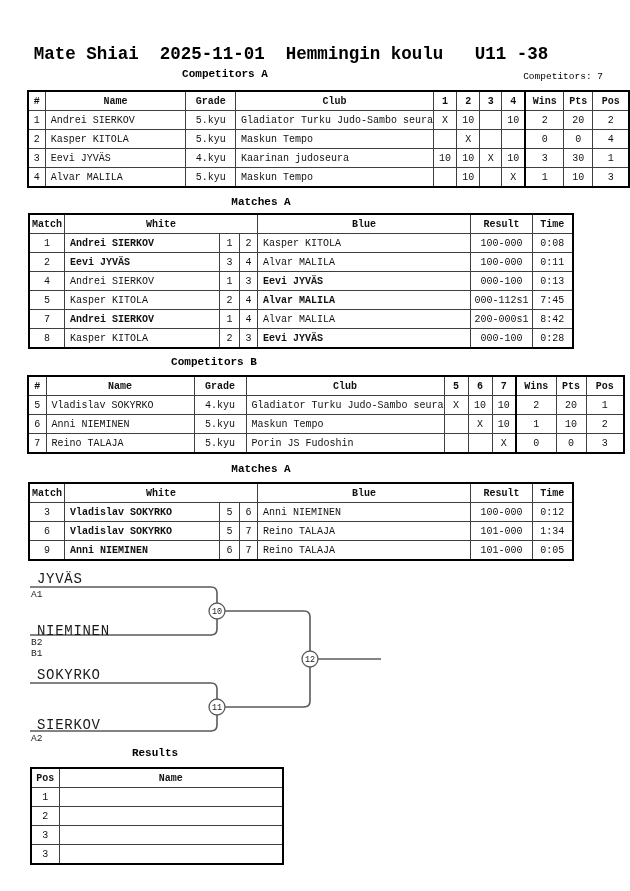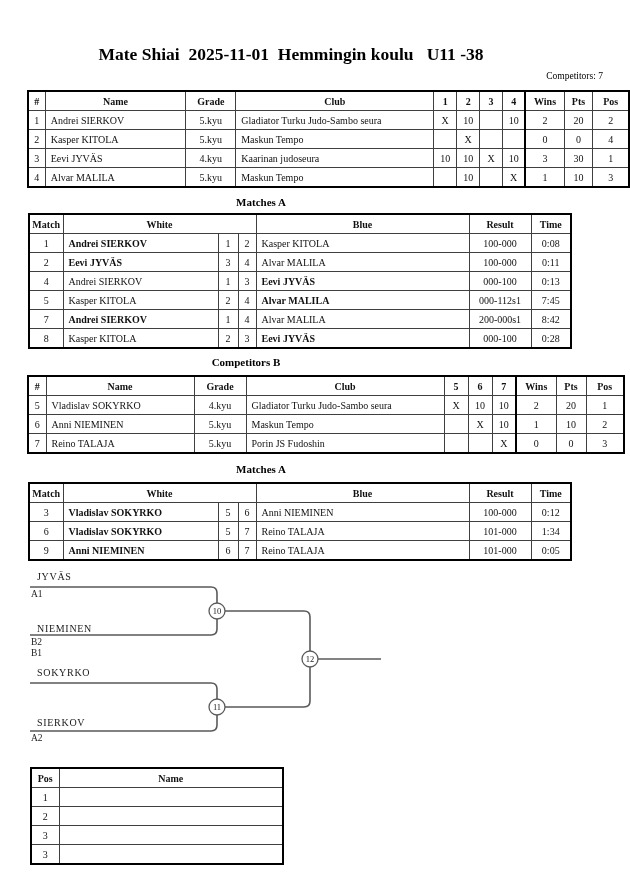--- a/index.html
+++ b/index.html
@@ -1,52 +1,53 @@
 <!DOCTYPE html>
 <html><head>
 <meta charset="utf-8">
 <style>
   html,body{margin:0;padding:0;background:#fff;}
   .page{position:relative;width:630px;height:891px;background:#fff;
-        font-family:Liberation Serif, serif;color:#000;overflow:hidden;}
+        font-family:Liberation Mono, monospace;color:#000;overflow:hidden;}
   .abs{position:absolute;}
   .title{top:44px;left:0;width:582px;text-align:center;font-size:17.5px;font-weight:bold;white-space:pre;}
   .subA{top:68px;left:25px;width:400px;text-align:center;font-size:11px;font-weight:bold;}
   .count{top:71px;left:450px;width:153px;text-align:right;font-size:9.5px;}
   .subMA{top:196px;left:0;width:522px;text-align:center;font-size:11px;font-weight:bold;}
-  .subB{top:356px;left:0;width:428px;text-align:center;font-size:11px;font-weight:bold;padding-left:32px;}
+  .subB{top:356px;left:0;width:428px;text-align:center;font-size:11px;font-weight:bold;}
   .subMB{top:463px;left:0;width:522px;text-align:center;font-size:11px;font-weight:bold;}
   .subR{top:747px;left:0;width:310px;text-align:center;font-size:11px;font-weight:bold;}
 
   table{border-collapse:collapse;table-layout:fixed;font-size:10px;color:#111;
         border:2px solid #000;}
   th,td{border:1px solid #3f3f3f;height:18px;padding:0 2px;overflow:visible;
         white-space:nowrap;vertical-align:middle;}
   th{font-size:10px;font-weight:bold;text-align:center;}
   td.c{text-align:center;}
   td.l{text-align:left;padding-left:5px;}
   .thickL{border-left:2px solid #000;}
   .clubov{white-space:nowrap;overflow:visible;width:190px;position:relative;z-index:2;}
 
   .tblCompA{top:90px;left:27px;}
   .tblMatchA{top:213px;left:28px;}
   .tblCompB{top:375px;left:27px;}
   .tblMatchB{top:482px;left:28px;}
   .tblResults{top:767px;left:30px;}
 
-  .bname{font-size:10px;letter-spacing:0.7px;color:#1a1a1a;}
+  .bname{font-size:14px;letter-spacing:0.7px;color:#1a1a1a;}
   .bseed{font-size:9.5px;color:#222;}
   .bsvg{top:560px;left:0;}
 </style>
 </head>
 <body>
 
 <div class="page">
 
   <div class="abs title">Mate Shiai  2025-11-01  Hemmingin koulu   U11 -38</div>
+  <div class="abs subA">Competitors A</div>
   <div class="abs count">Competitors: 7</div>
 
   <table class="abs tblCompA">
     <colgroup>
         <col style="width:18px">
         <col style="width:148px">
         <col style="width:52px">
         <col style="width:146px">
         <col style="width:24px">
         <col style="width:24px">
@@ -337,20 +338,21 @@
   </svg>
   <div class="abs bname" style="left:37px;top:571px;">JYVÄS</div>
   <div class="abs bseed" style="left:31px;top:589px;">A1</div>
   <div class="abs bname" style="left:37px;top:623px;">NIEMINEN</div>
   <div class="abs bseed" style="left:31px;top:637px;">B2</div>
   <div class="abs bname" style="left:37px;top:667px;">SOKYRKO</div>
   <div class="abs bseed" style="left:31px;top:648px;">B1</div>
   <div class="abs bname" style="left:37px;top:717px;">SIERKOV</div>
   <div class="abs bseed" style="left:31px;top:733px;">A2</div>
 
+  <div class="abs subR">Results</div>
 
   <table class="abs tblResults">
     <colgroup>
         <col style="width:28px">
         <col style="width:224px">
       </colgroup>
     <tbody>
         <tr>
       <th>Pos</th>
       <th>Name</th>

